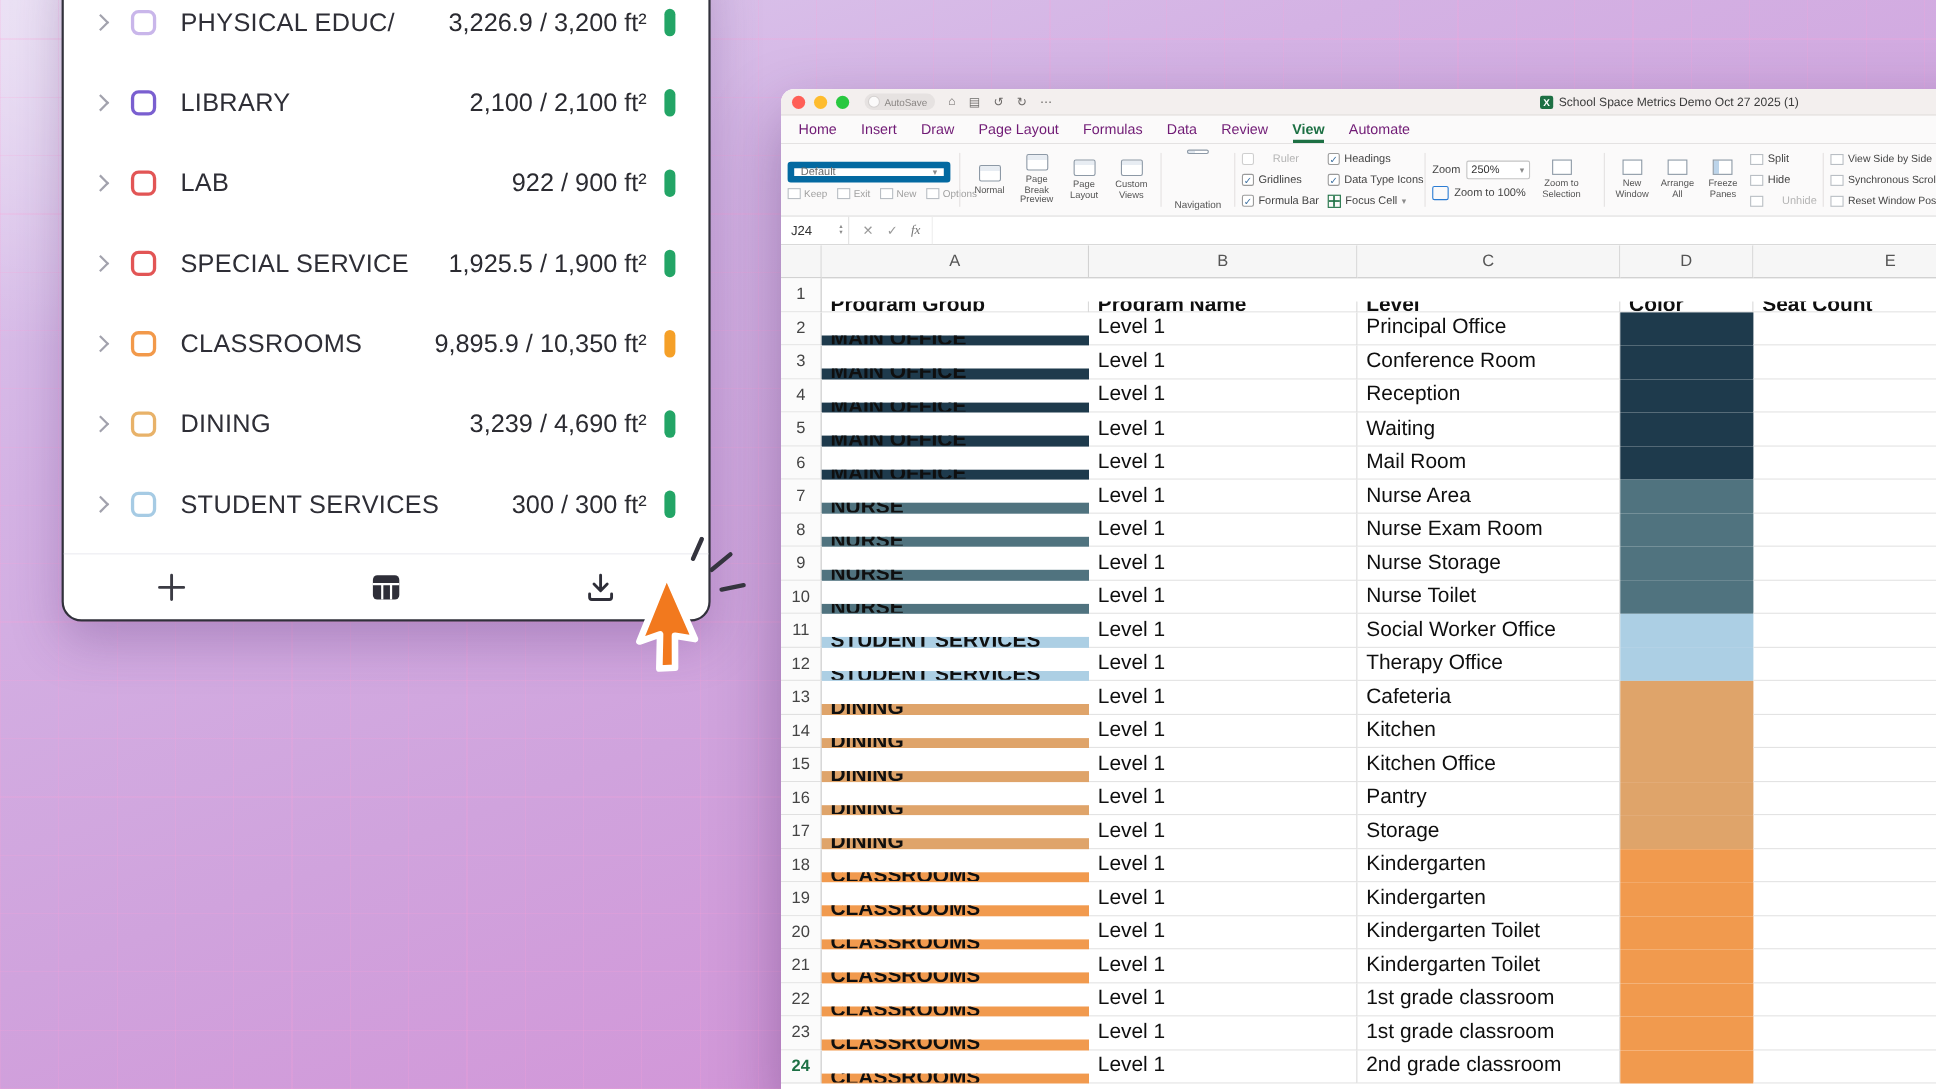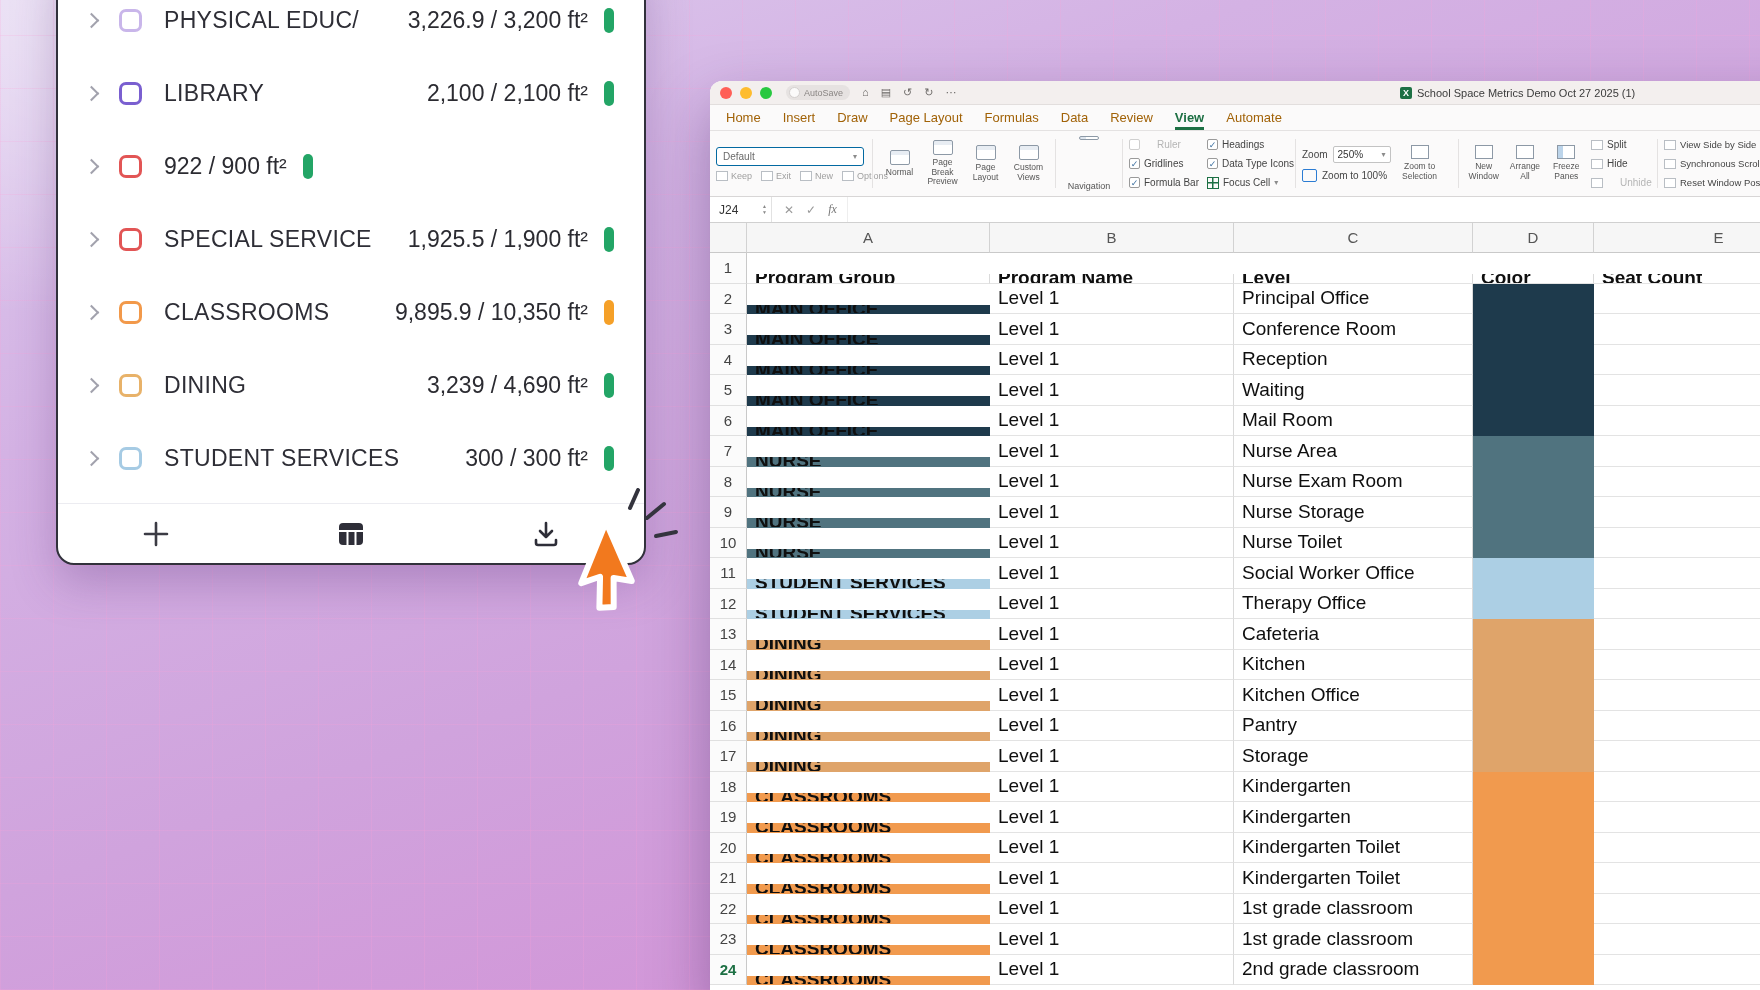--- a/index.html
+++ b/index.html
@@ -52,29 +52,29 @@
              height:15px; padding:0 7px 0 3px; font-size:9px; color:#8a8684; margin-right:12px; }
   .as-knob{ width:11px; height:11px; border-radius:50%; background:#fbfafa; border:1px solid #d4d0cf; }
   .tb-icons{ display:flex; gap:12px; color:#6d6a68; font-size:11px; }
   .xl-title{ position:absolute; left:690px; top:0; height:100%; display:flex; align-items:center;
              gap:5px; font-size:11px; color:#3b3b3b; white-space:nowrap; }
   .xlicon{ width:12px; height:12px; background:#1d7044; color:#fff; border-radius:2px;
            font-size:9px; line-height:12px; text-align:center; font-weight:bold; }
 
   .tabsrow{ height:26px; flex:none; display:flex; align-items:flex-end; gap:22px;
             padding:0 0 0 16px; background:#fbfafa; border-bottom:1px solid #e4e2e2; }
-  .rtab{ font-size:13px; color:#a16207; padding-bottom:5px; white-space:nowrap; cursor:pointer; }
+  .rtab{ font-size:13px; color:#701a75; padding-bottom:5px; white-space:nowrap; cursor:pointer; }
   .rtab.active{ color:#1d7044; font-weight:700; box-shadow:inset 0 -3px 0 #1d7044; }
 
   .ribbon{ height:66px; flex:none; background:#fbfafa; border-bottom:1px solid #d8d6d6;
            display:flex; align-items:stretch; gap:6px; padding:5px 0 5px 6px; overflow:hidden; }
   .vsep{ width:1px; background:#e4e2e2; margin:3px 0; flex:none; }
   .rgroup{ flex:none; display:flex; }
   .svgrp{ width:150px; flex-direction:column; justify-content:center; gap:5px; }
-  .ddbox{ width:148px; height:19px; border:1px solid #0369a1; border-radius:3px; background:#fff;
+  .ddbox{ width:148px; height:19px; border:6px solid #0369a1; border-radius:3px; background:#fff;
           color:#6a6a6a; font-size:10px; display:flex; align-items:center; justify-content:space-between;
           padding:0 6px; }
   .caret{ font-size:8px; color:#8b8b8b; }
   .svbtns{ display:flex; gap:9px; font-size:9px; color:#a0a0a0; align-items:center; }
   .svbtn{ display:flex; align-items:center; gap:3px; }
   .smic{ width:12px; height:10px; border:1px solid #b9bec4; background:#fff; display:inline-block; flex:none; }
   .wviews{ width:170px; gap:2px; align-items:center; }
   .wvbtn{ width:42px; display:flex; flex-direction:column; align-items:center; gap:3px; cursor:pointer; }
   .sheet-ic{ width:20px; height:15px; border:1px solid #8d99a6; border-radius:2px;
              background:linear-gradient(180deg,#e8edf3 0 4px,#fff 4px); }
@@ -154,20 +154,21 @@
       <div class="prow">
         <span class="chev"></span>
         <span class="cbox" style="border-color: rgb(122, 95, 208);"></span>
         <span class="plabel">LIBRARY</span>
         <span class="pvalue">2,100 / 2,100 ft²</span>
         <span class="ppill" style="background: rgb(35, 165, 102);"></span>
       </div>
       <div class="prow">
         <span class="chev"></span>
         <span class="cbox" style="border-color: rgb(226, 85, 85);"></span>
+        <span class="plabel">LAB</span>
         <span class="pvalue">922 / 900 ft²</span>
         <span class="ppill" style="background: rgb(35, 165, 102);"></span>
       </div>
       <div class="prow">
         <span class="chev"></span>
         <span class="cbox" style="border-color: rgb(226, 85, 85);"></span>
         <span class="plabel">SPECIAL SERVICE</span>
         <span class="pvalue">1,925.5 / 1,900 ft²</span>
         <span class="ppill" style="background: rgb(35, 165, 102);"></span>
       </div>

